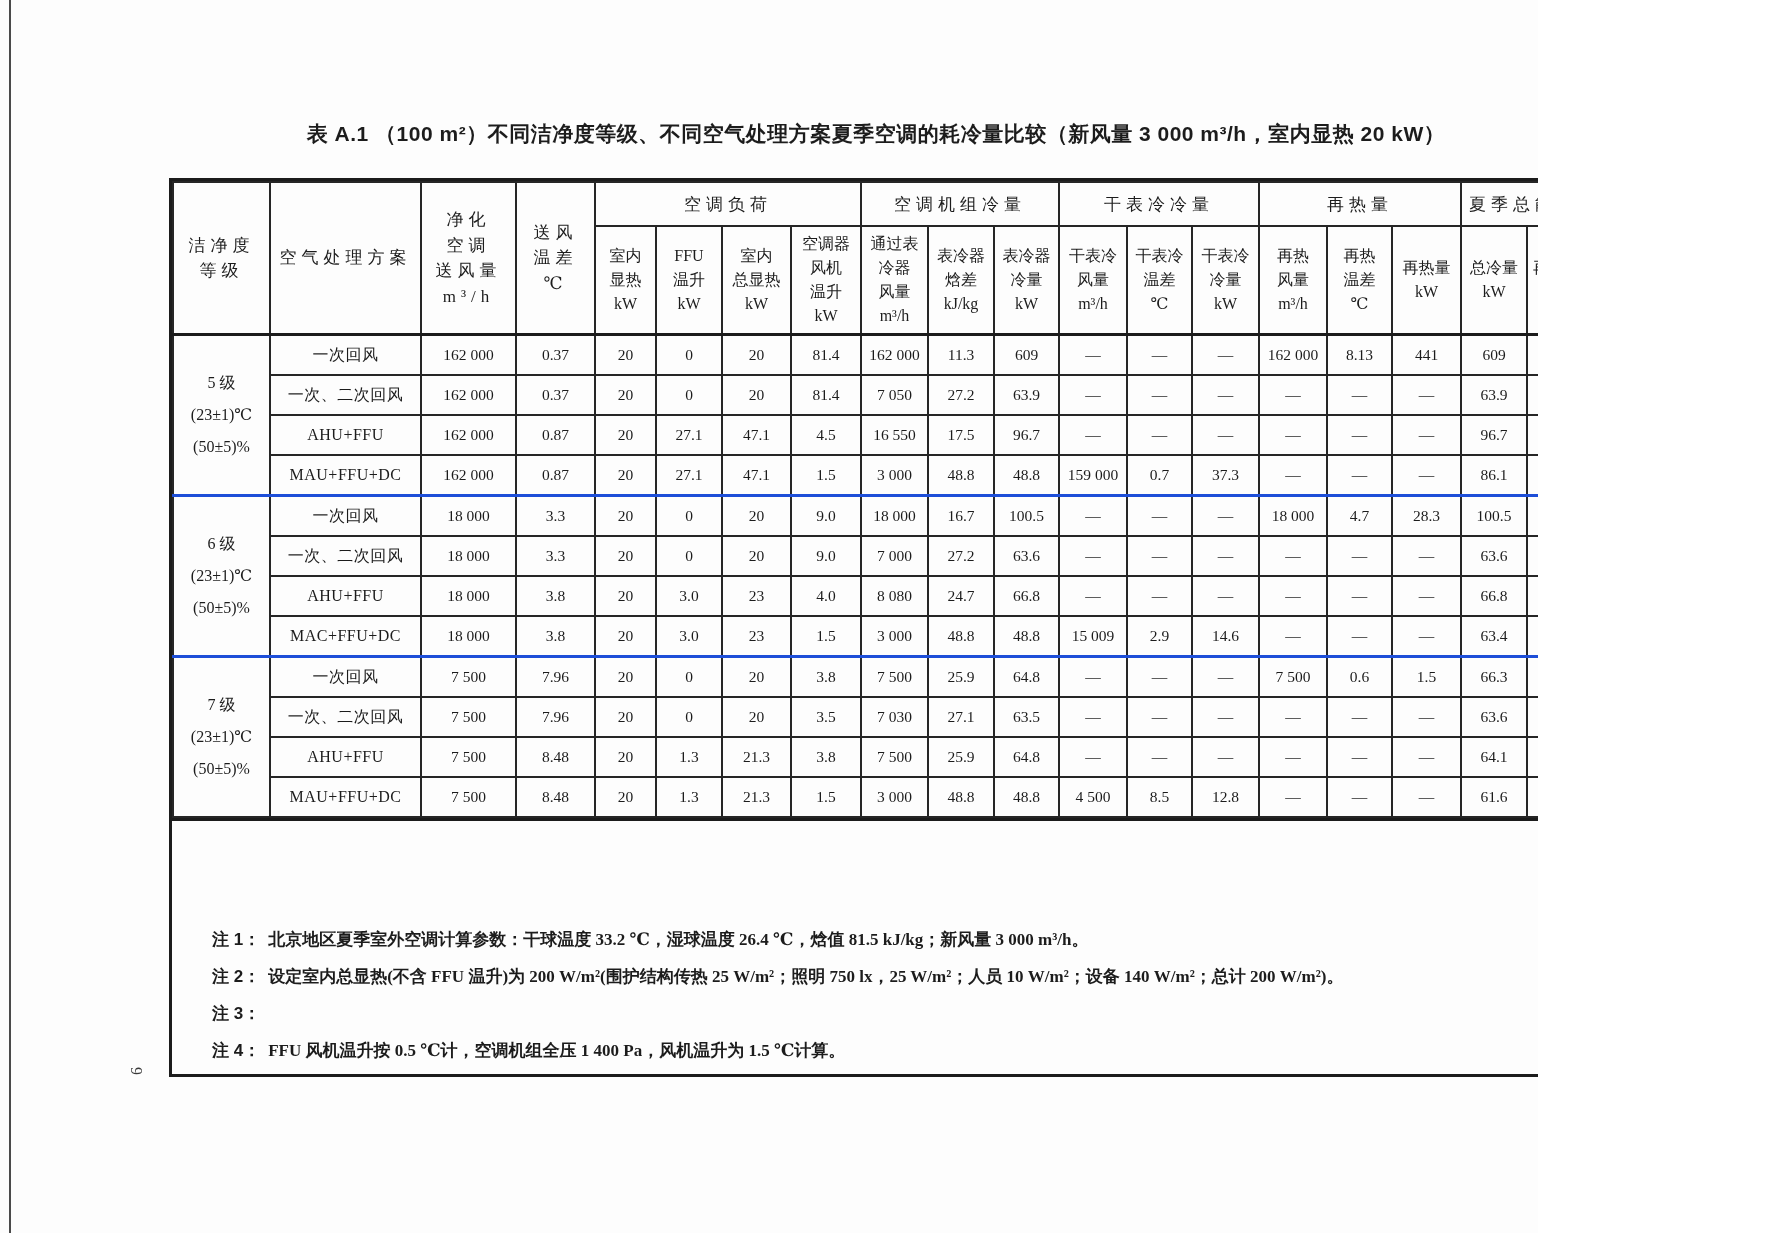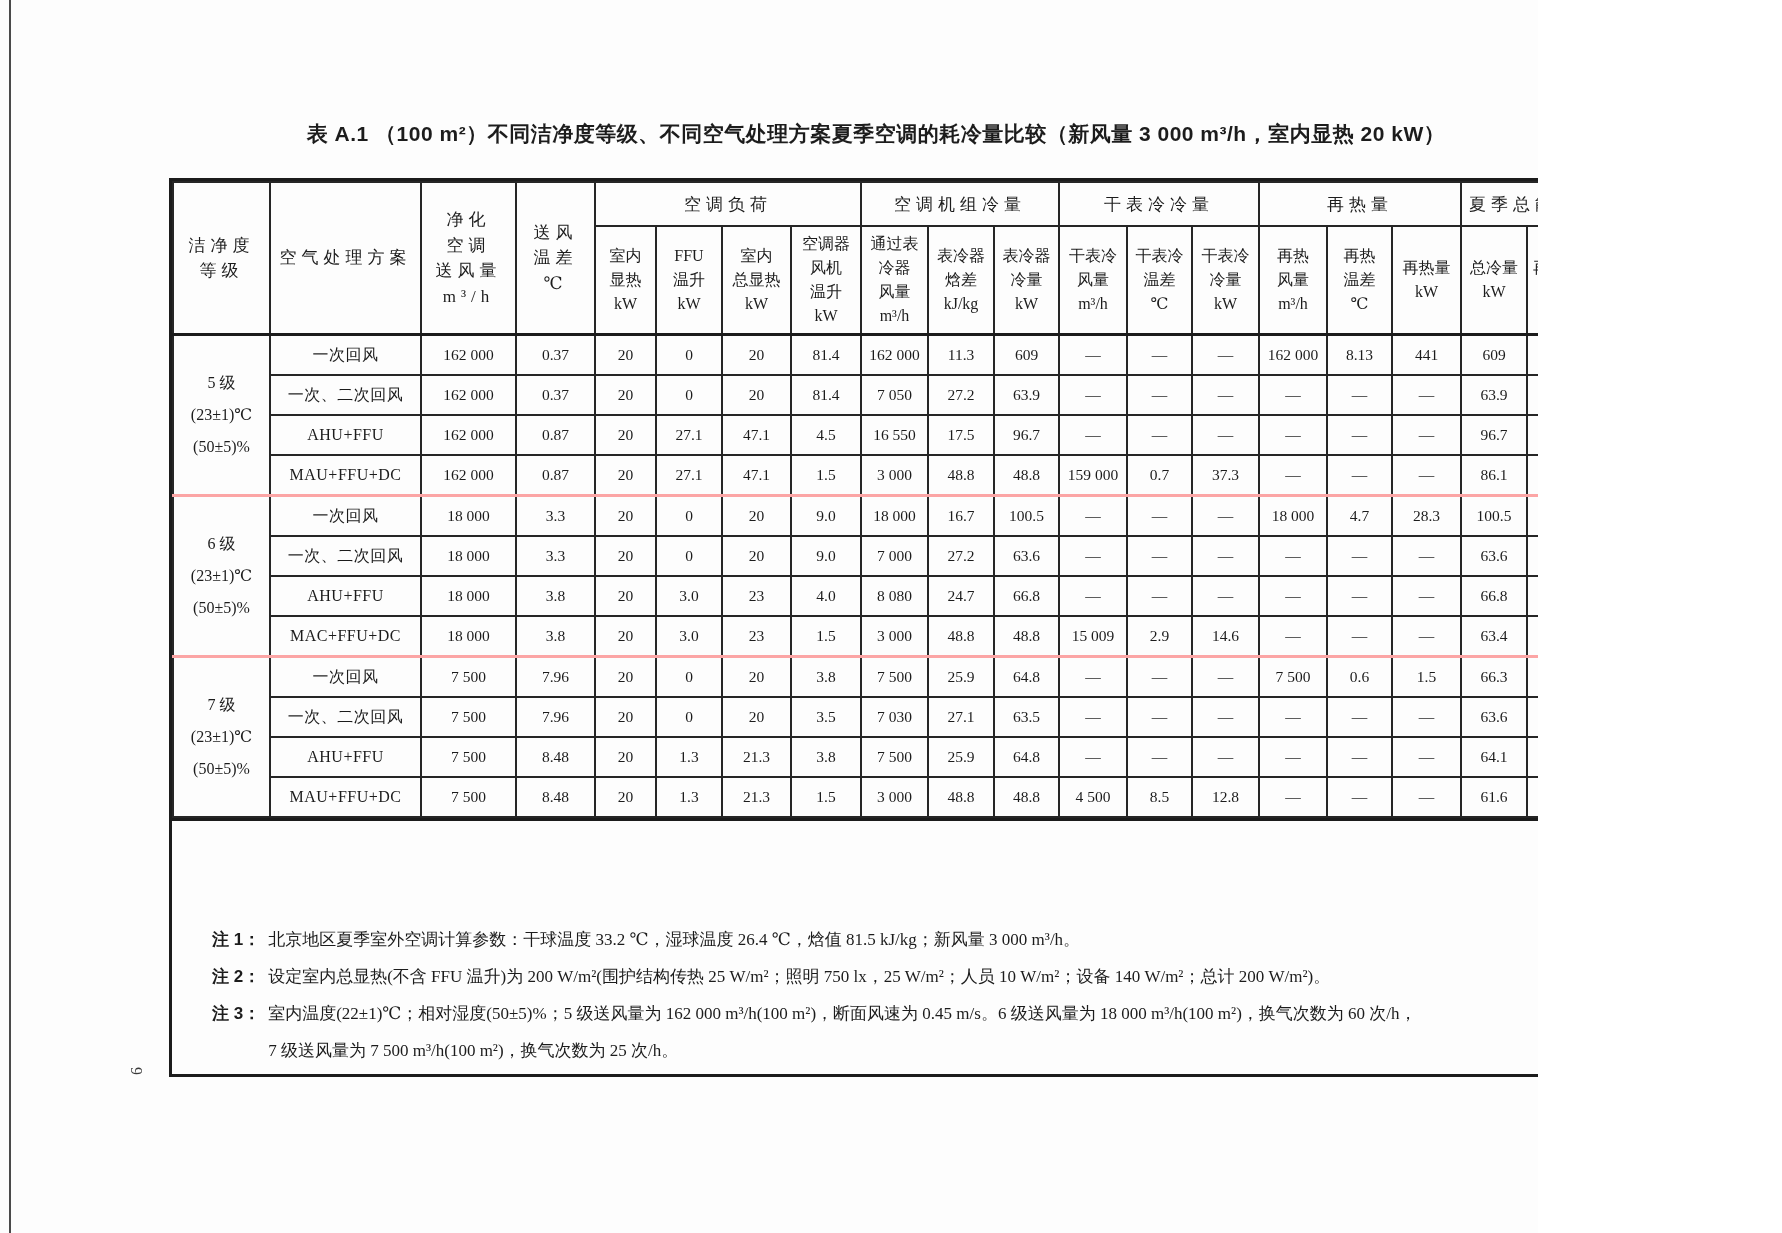--- a/index.html
+++ b/index.html
@@ -27,31 +27,31 @@
   .grid thead tr.group-row th { height:42px; font-size:17px; letter-spacing:5px; }
   .grid thead tr.sub-row th,
   .grid thead th.simple {
     font-size:16px; white-space:pre-line; line-height:1.5; letter-spacing:0;
   }
   .grid thead tr.sub-row th { height:106px; }
   .grid thead tr.sub-row th, .grid thead th.simple { border-bottom:3px solid #1c1c1c; }
   .grid tbody td { height:38px; font-size:15.5px; }
   .grid tbody td.clean { white-space:pre-line; line-height:2.0; font-size:16px; }
   .grid tbody td.scheme { font-size:16px; letter-spacing:0.5px; }
-  .grid tbody tr.group-start td { border-top:3px solid #fca5a5; }
+  .grid tbody tr.group-start td { border-top:3px solid #1d4ed8; }
   .notes {
     border-top:3px solid #1c1c1c; flex:1; box-sizing:border-box;
     padding:100px 28px 0 24px; font-size:17px;
   }
   .note { display:flex; line-height:37px;margin-left:16px; }
   .note-label {
     font-family:"Liberation Sans","DejaVu Sans",sans-serif; font-weight:bold;
     white-space:nowrap; margin-right:8px; flex:none;
   }
-  .note-text { white-space:pre-wrap; }
+  .note-text { white-space:pre-wrap;font-weight:bold; }
   .side-label {
     position:absolute; left:1642px; top:916px; transform-origin:0 0; transform:rotate(90deg);
     font-weight:bold; font-size:19px; white-space:nowrap; letter-spacing:1.5px;
   }
   .page-no { position:absolute; left:132px; top:1062px; transform:rotate(90deg); font-size:16px; color:#3a3a3a; }
 </style>
 </head>
 <body>
 
 <div class="page">
@@ -403,22 +403,20 @@
         <div class="note">
           <span class="note-label">注 1：</span>
           <span class="note-text">北京地区夏季室外空调计算参数：干球温度 33.2 ℃，湿球温度 26.4 ℃，焓值 81.5 kJ/kg；新风量 3 000 m³/h。</span>
         </div>
         <div class="note">
           <span class="note-label">注 2：</span>
           <span class="note-text">设定室内总显热(不含 FFU 温升)为 200 W/m²(围护结构传热 25 W/m²；照明 750 lx，25 W/m²；人员 10 W/m²；设备 140 W/m²；总计 200 W/m²)。</span>
         </div>
         <div class="note">
           <span class="note-label">注 3：</span>
-          <span class="note-text">室内温度(22±1)℃；相对湿度(50±5)%；5 级送风量为 162 000 m³/h(100 m²)，断面风速为 0.45 m/s。6 级送风量为 18 000 m³/h(100 m²)，换气次数为 60 次/h，
-7 级送风量为 7 500 m³/h(100 m²)，换气次数为 25 次/h。</span>
         </div>
         <div class="note">
           <span class="note-label">注 4：</span>
           <span class="note-text">FFU 风机温升按 0.5 ℃计，空调机组全压 1 400 Pa，风机温升为 1.5 ℃计算。</span>
         </div>
       </div>
   </div>
 
   <div class="side-label">GB/T 36527—2018</div>
   <div class="page-no">9</div>

